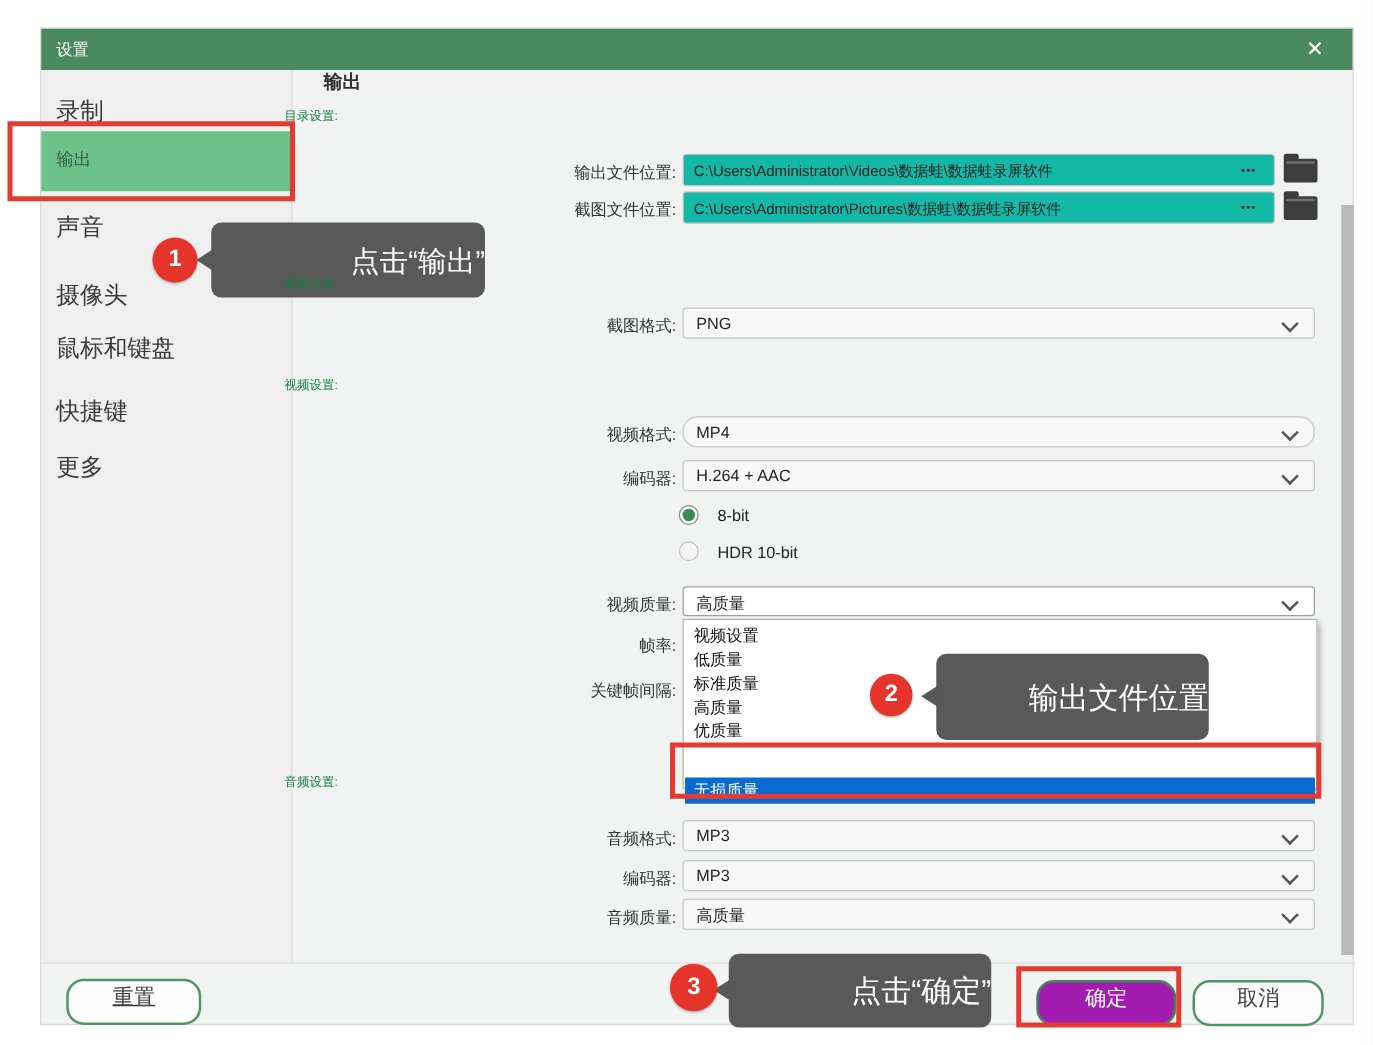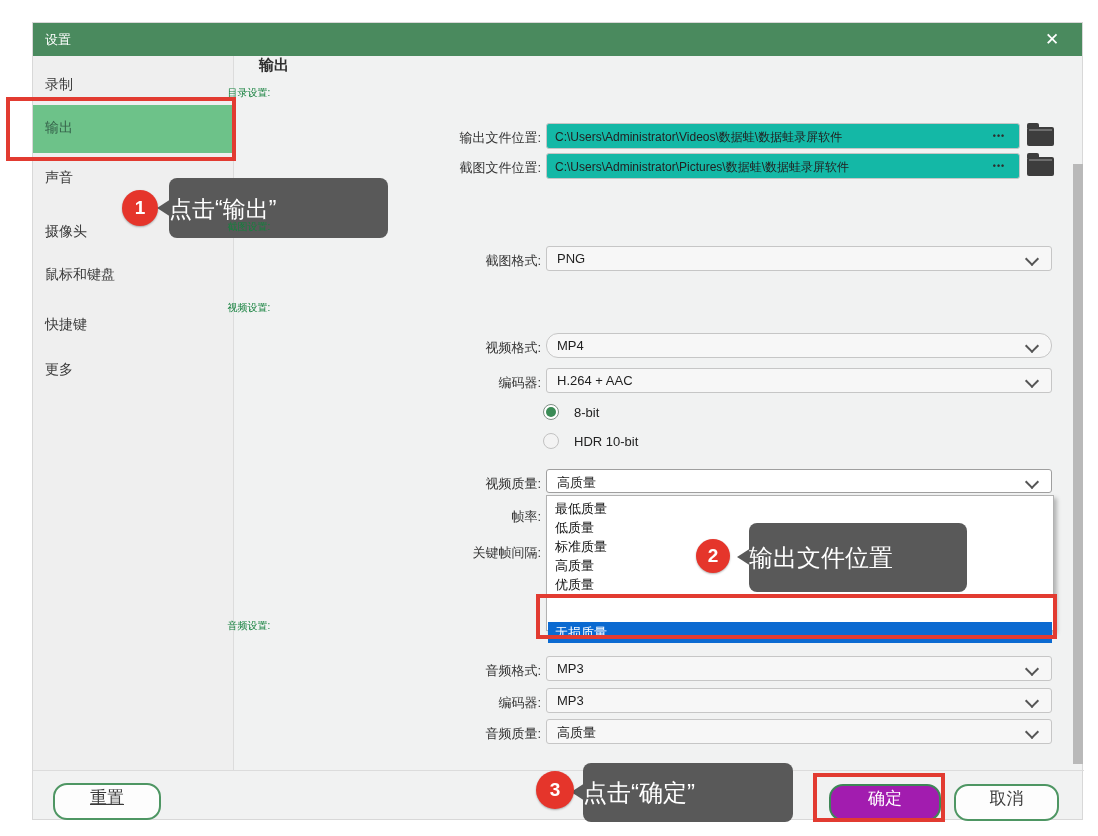--- a/index.html
+++ b/index.html
@@ -12,21 +12,21 @@
 
   
   .dialog{left:32px;top:22px;width:1051px;height:798px;background:#f1f2f2;border:1px solid #d8d8d8;box-sizing:border-box;}
   .titlebar{left:0;top:0;width:100%;height:33px;background:#4a8a5e;}
   .titlebar .title{left:12px;top:8px;font-size:13px;color:#fff;}
   .close-btn{right:18px;top:5px;width:24px;height:24px;color:#fff;font-size:17px;line-height:24px;text-align:center;cursor:default;}
 
   
   .sidebar{left:0;top:33px;width:200px;height:714px;background:#efefef;}
   .vdivider{left:200px;top:33px;width:1px;height:714px;background:#dcdcdc;}
-  .side-item{left:12px;font-size:14px;color:#3a3a3a;}
+  .side-item{left:12px;font-size:19px;color:#3a3a3a;}
   .side-sel-row{left:0;top:82px;width:200px;height:48px;background:#6dc289;}
   .side-sel-label{left:12px;top:96px;font-size:14px;color:#35624a;}
 
   
   .page-header{left:226px;top:33px;font-size:15px;font-weight:bold;color:#2f2f2f;}
   .section-label{width:270px;text-align:center;left:81px;font-size:10px;color:#15803d;}
   .field-label{width:260px;text-align:right;left:248px;font-size:13px;color:#333;}
 
   .pathfield{left:513px;width:474px;height:26px;background:#14b8a6;border:1px solid #c6c6c6;border-radius:3px;box-sizing:border-box;}
   .pathfield .ptext{position:absolute;left:8px;top:5px;width:424px;font-size:12px;color:#222;white-space:nowrap;overflow:hidden;}
@@ -55,21 +55,21 @@
 
   .scrollbar{left:1040px;top:141px;width:10px;height:600px;background:#b9b9b9;}
 
   
   .footer-divider{left:0;top:747px;width:1051px;height:1px;background:#dcdcdc;}
   .btn{height:37px;border-radius:14px;box-sizing:border-box;font-size:17px;text-align:center;line-height:25px;}
   .btn.outline{background:#fdfdfd;border:2px solid #4e9663;color:#3c3c3c;}
   .btn.green{background:#a21caf;border:2px solid #3e8757;color:#fff;}
   .redrect{border:4px solid #e23b31;box-sizing:border-box;z-index:50;}
   .circle{width:36px;height:36px;border-radius:50%;background:#e5352b;color:#fff;font-size:19px;font-weight:bold;text-align:center;line-height:36px;z-index:52;box-shadow:0 1px 2px rgba(0,0,0,0.3);}
-  .tip{background:#595959;border-radius:8px;color:#fff;text-align:left;z-index:51;}
+  .tip{background:#595959;border-radius:8px;color:#fff;text-align:right;z-index:51;}
   .tip-arrow{width:0;height:0;border-top:9px solid transparent;border-bottom:9px solid transparent;border-right:14px solid #595959;z-index:51;}
   .tip .tip-text{position:absolute;left:0;right:0;white-space:nowrap;}
 
   .over-tip{z-index:60;}
 </style>
 </head>
 <body>
 
 <div class="abs dialog">
 
@@ -136,21 +136,21 @@
   <div class="abs field-label" style="top:452px;">视频质量:</div>
   <div class="abs combo open" style="top:446px;height:24px;">
     <span class="cval">高质量</span>
     <span class="chev"></span>
   </div>
 
   <div class="abs field-label" style="top:485px;">帧率:</div>
   <div class="abs field-label" style="top:521px;">关键帧间隔:</div>
 
   <div class="abs droplist">
-    <div class="dropitem" style="top:3px;">最低质量</div>
+    <div class="dropitem" style="top:3px;">视频设置</div>
     <div class="dropitem" style="top:22px;">低质量</div>
     <div class="dropitem" style="top:41px;">标准质量</div>
     <div class="dropitem" style="top:60px;">高质量</div>
     <div class="dropitem" style="top:79px;">优质量</div>
     <div class="drop-hl">无损质量</div>
   </div>
 
   <div class="abs field-label" style="top:639px;">音频格式:</div>
   <div class="abs combo" style="top:633px;">
     <span class="cval">MP3</span>

